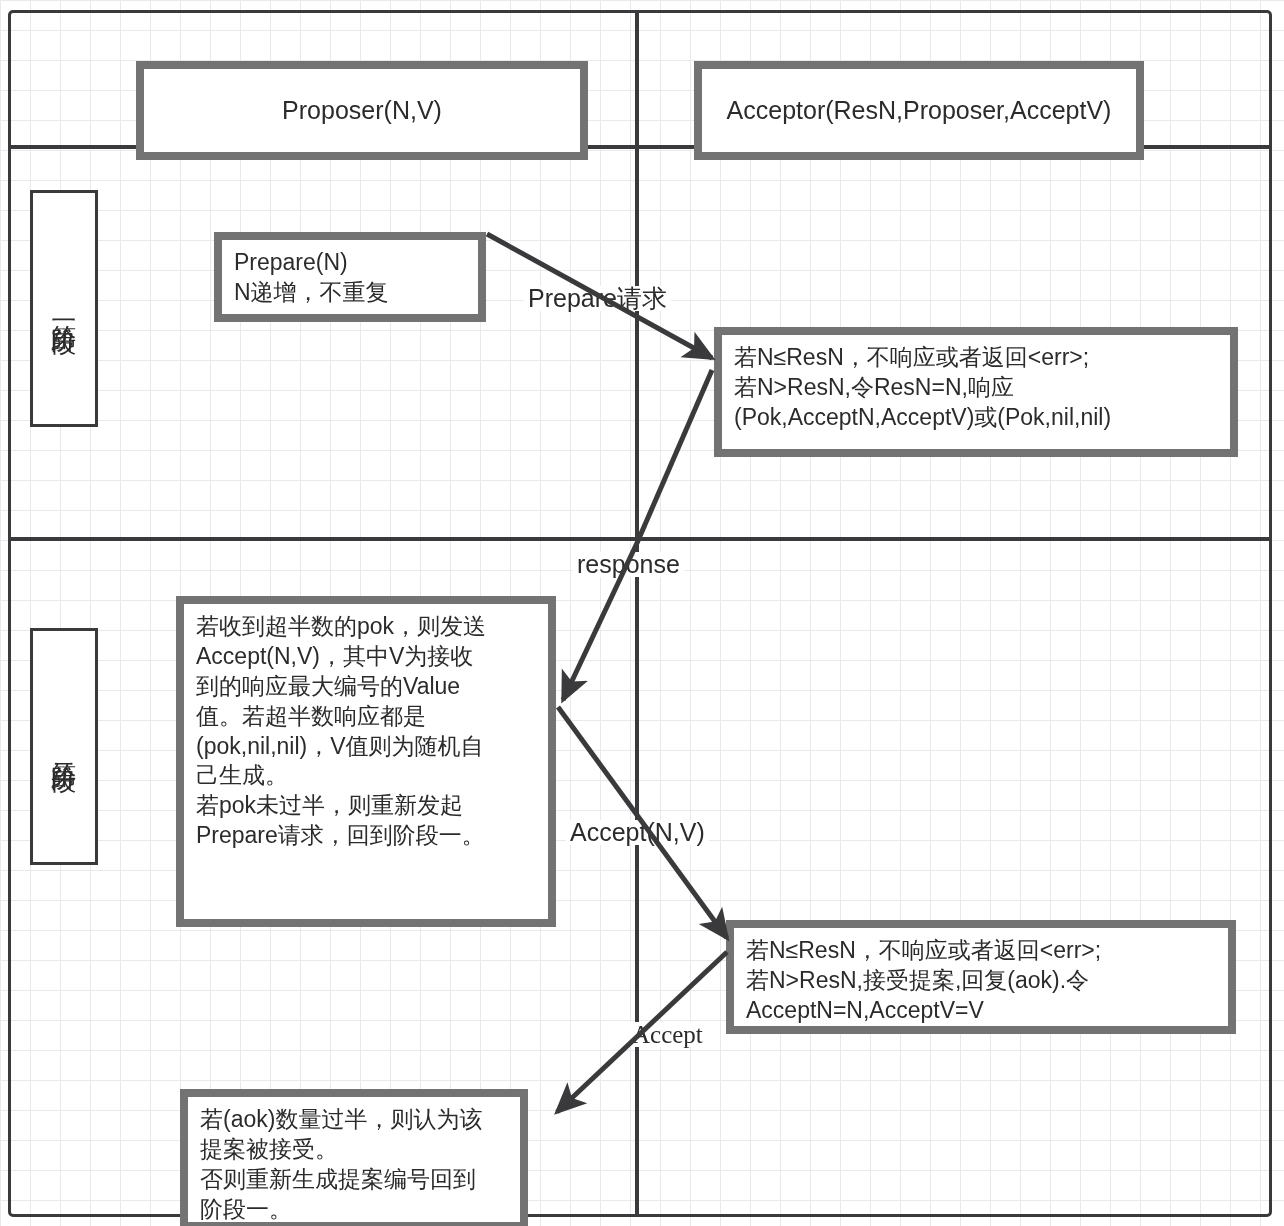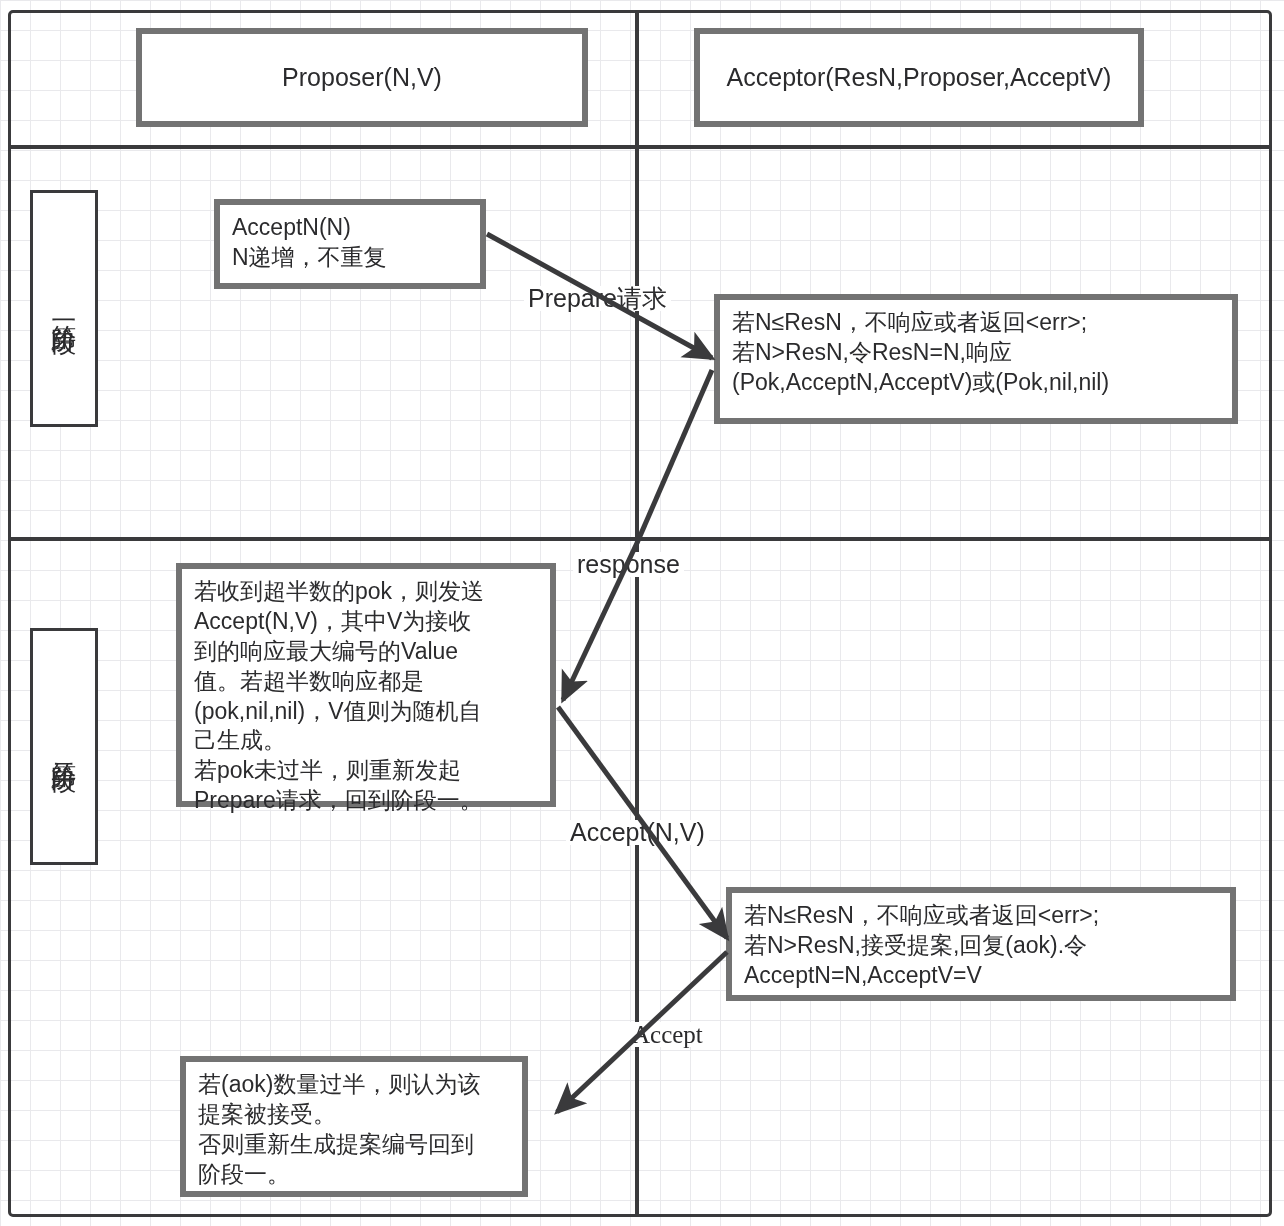--- a/index.html
+++ b/index.html
@@ -53,24 +53,25 @@
     left: 10px;
     width: 1260px; height: 4px;
     background: #3a3a3c;
   }
   #h-divider-1 { top: 145px; }
   #h-divider-2 { top: 537px; }
 
   
   .box {
     position: absolute;
-    border: 6px solid #737373;
+    border: 8px solid #737373;
     background: #ffffff;
     box-sizing: border-box;
     color: #2b2b2d;
+    margin-top: 33px;
   }
   .box-title {
     display: flex;
     align-items: center;
     justify-content: center;
     font-size: 25px;
     white-space: nowrap;
   }
   .box-text {
     padding: 8px 10px 8px 12px;
@@ -98,21 +99,21 @@
   #box-proposer-header { left: 136px; top: 28px;  width: 452px; height: 99px; }
   #box-acceptor-header { left: 694px; top: 28px;  width: 450px; height: 99px; }
 
   
   #phase1-label       { left: 30px;  top: 190px; width: 68px;  height: 237px; }
   #box-prepare        { left: 214px; top: 199px; width: 272px; height: 90px; }
   #box-acceptor-p1    { left: 714px; top: 294px; width: 524px; height: 130px; }
 
   
   #phase2-label       { left: 30px;  top: 628px; width: 68px;  height: 237px; }
-  #box-proposer-p2    { left: 176px; top: 563px; width: 380px; height: 244px; }
+  #box-proposer-p2    { left: 176px; top: 563px; width: 380px; height: 331px; }
   #box-acceptor-p2    { left: 726px; top: 887px; width: 510px; height: 114px; }
   #box-proposer-final { left: 180px; top: 1056px; width: 348px; height: 141px; }
 
   
   .edge-label {
     position: absolute;
     font-size: 25px;
     color: #2b2b2d;
     background: #ffffff;
     padding: 0 4px;
@@ -148,21 +149,21 @@
 
 <div class="frame"></div>
 <div class="v-divider"></div>
 <div class="h-divider" id="h-divider-1"></div>
 <div class="h-divider" id="h-divider-2"></div>
 
 <div class="box box-title" id="box-proposer-header">Proposer(N,V)</div>
 <div class="box box-title" id="box-acceptor-header">Acceptor(ResN,Proposer,AcceptV)</div>
 
 <div class="phase-label" id="phase1-label">第一阶段</div>
-<div class="box box-text" id="box-prepare">AcceptN(N)
+<div class="box box-text" id="box-prepare">Prepare(N)
 N递增，不重复</div>
 <div class="box box-text" id="box-acceptor-p1">若N≤ResN，不响应或者返回&lt;err&gt;;
 若N&gt;ResN,令ResN=N,响应
 (Pok,AcceptN,AcceptV)或(Pok,nil,nil)</div>
 
 <div class="phase-label" id="phase2-label">第二阶段</div>
 <div class="box box-text" id="box-proposer-p2">若收到超半数的pok，则发送
 Accept(N,V)，其中V为接收
 到的响应最大编号的Value
 值。若超半数响应都是

